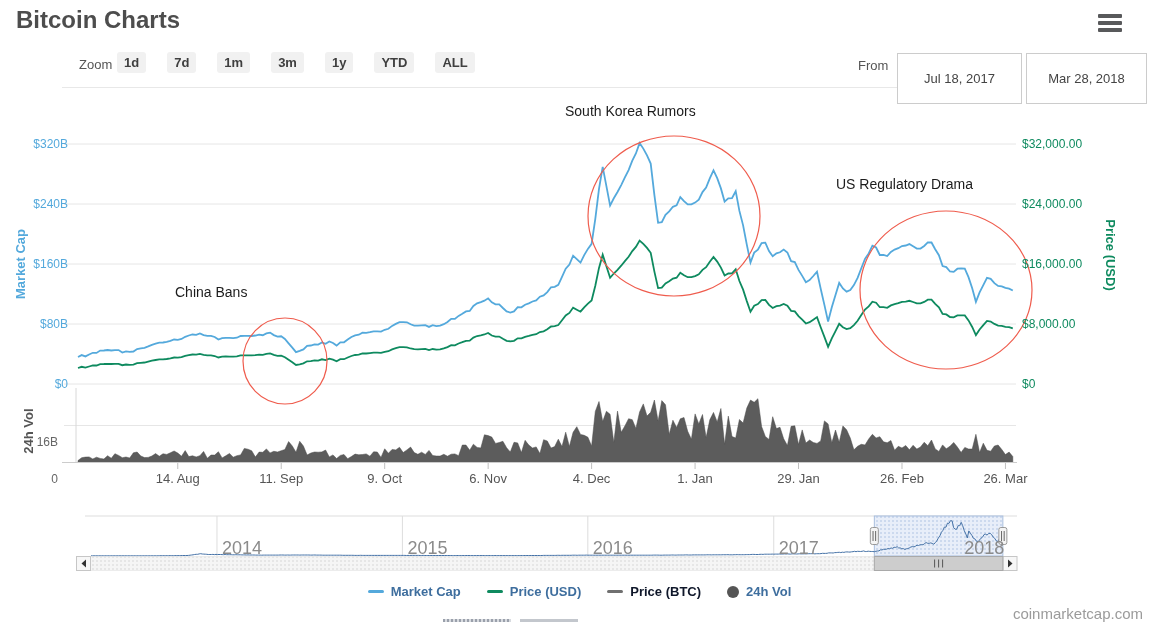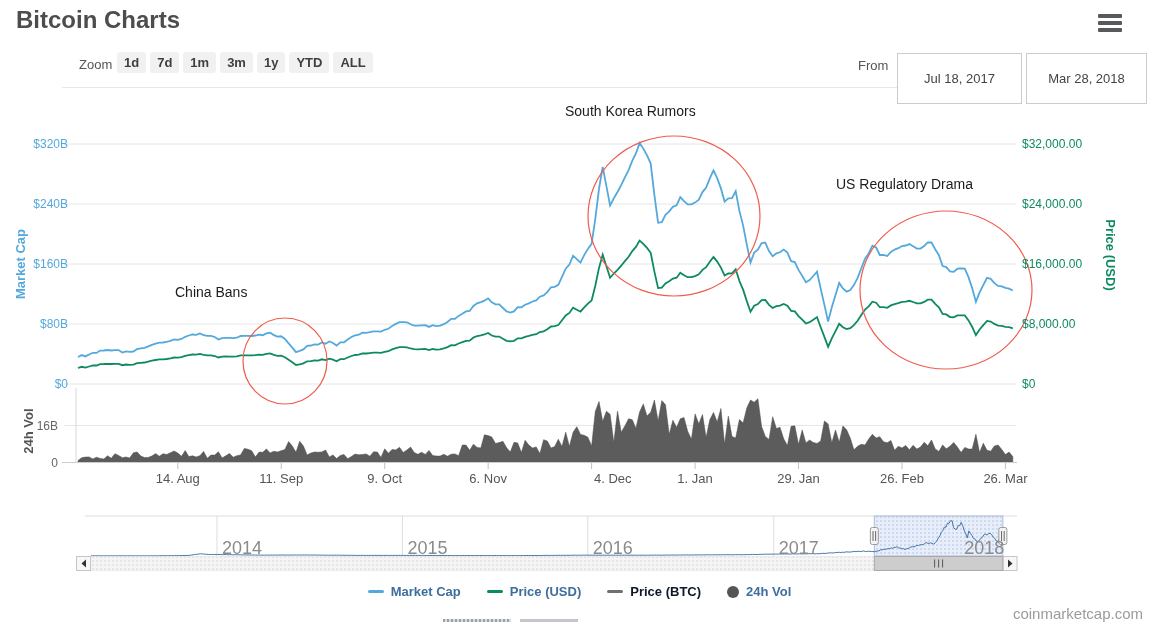--- a/index.html
+++ b/index.html
@@ -5,34 +5,34 @@
   html,body{margin:0;padding:0;background:#fff;}
   body{font-family:"Liberation Sans", sans-serif;}
   #app{position:relative;width:1159px;height:622px;background:#fff;overflow:hidden;}
   .abs{position:absolute;}
   #chart-svg{position:absolute;left:0;top:0;z-index:1;}
   .lbl{position:absolute;z-index:2;white-space:nowrap;}
   #page-title{left:16px;top:6px;font-size:24px;font-weight:bold;color:#4d4d4d;z-index:3;}
   #hamburger{left:1098px;top:14px;width:24px;z-index:3;cursor:pointer;}
   #hamburger span{display:block;width:24px;height:4px;background:#58595b;border-radius:1px;margin-bottom:3px;}
   #zoom-label{left:79px;top:57px;font-size:13px;color:#555;}
-  #zoom-buttons{left:117px;top:52px;display:flex;gap:4px;z-index:3;}
+  #zoom-buttons{left:117px;top:52px;display:flex;gap:21px;z-index:3;}
   .zoom-btn{background:#f1f1f1;border:none;border-radius:3px;padding:3px 7px;font-family:"Liberation Sans",sans-serif;
     font-size:13px;font-weight:bold;color:#3f3f3f;cursor:pointer;}
   #from-label{left:858px;top:58px;font-size:13px;color:#555;}
   #to-label{left:1006px;top:58px;font-size:13px;color:#555;}
   .date-input{position:absolute;top:53px;height:21px;border:1px solid #ccc;font-family:"Liberation Sans",sans-serif;
     font-size:13px;color:#444;text-align:center;background:#fff;z-index:3;padding:14px;}
   #from-input{left:897px;width:95px;}
   #to-input{left:1026px;width:91px;}
   #toolbar-sep{left:62px;top:87px;width:955px;height:1px;background:#e8e8e8;}
   .ytick{font-size:12px;}
   .ytick-left{color:#54a9dc;text-align:right;width:60px;left:8px;}
   .ytick-right{color:#0e8a5f;left:1022px;}
-  .ytick-vol{color:#666;text-align:right;width:50px;left:8px;}
+  .ytick-vol{color:#666;text-align:right;width:50px;left:8px;margin-top:16px;}
   .xtick{font-size:13px;color:#555;text-align:center;width:80px;top:471px;}
   .axis-title{font-weight:bold;font-size:13px;}
   #mc-title{left:20px;top:264px;transform:translate(-50%,-50%) rotate(-90deg);color:#54a9dc;}
   #price-title{left:1110px;top:255px;transform:translate(-50%,-50%) rotate(90deg);color:#0e8a5f;}
   #vol-title{left:28px;top:431px;transform:translate(-50%,-50%) rotate(-90deg);color:#555;}
   .annotation{font-size:14px;color:#1c1c1c;text-align:left;width:220px;}
   .yearlbl{font-size:18px;color:#8b8b8b;top:538px;}
   #legend{left:0;right:0;top:584px;display:flex;justify-content:center;gap:26px;align-items:center;z-index:3;}
   .legend-item{display:flex;align-items:center;gap:7px;cursor:pointer;}
   .legend-swatch-line{display:inline-block;width:16px;height:3px;border-radius:2px;}
@@ -146,21 +146,21 @@
 
   <div class="lbl axis-title" id="mc-title">Market Cap</div>
   <div class="lbl axis-title" id="price-title">Price (USD)</div>
   <div class="lbl axis-title" id="vol-title">24h Vol</div>
 
   <div class="abs" id="tick-labels" style="z-index:2">
       <div class="lbl xtick" style="left: 137.765px;">14. Aug</div>
       <div class="lbl xtick" style="left: 241.225px;">11. Sep</div>
       <div class="lbl xtick" style="left: 344.685px;">9. Oct</div>
       <div class="lbl xtick" style="left: 448.145px;">6. Nov</div>
-      <div class="lbl xtick" style="left: 551.605px; text-align: right;">4. Dec</div>
+      <div class="lbl xtick" style="left: 551.605px;">4. Dec</div>
       <div class="lbl xtick" style="left: 655.065px;">1. Jan</div>
       <div class="lbl xtick" style="left: 758.525px;">29. Jan</div>
       <div class="lbl xtick" style="left: 861.985px;">26. Feb</div>
       <div class="lbl xtick" style="left: 965.445px;">26. Mar</div>
       <div class="lbl ytick ytick-left" style="top: 377px;">$0</div>
       <div class="lbl ytick ytick-left" style="top: 317px;">$80B</div>
       <div class="lbl ytick ytick-left" style="top: 257px;">$160B</div>
       <div class="lbl ytick ytick-left" style="top: 197px;">$240B</div>
       <div class="lbl ytick ytick-left" style="top: 137px;">$320B</div>
       <div class="lbl ytick ytick-right" style="top: 377px;">$0</div>

